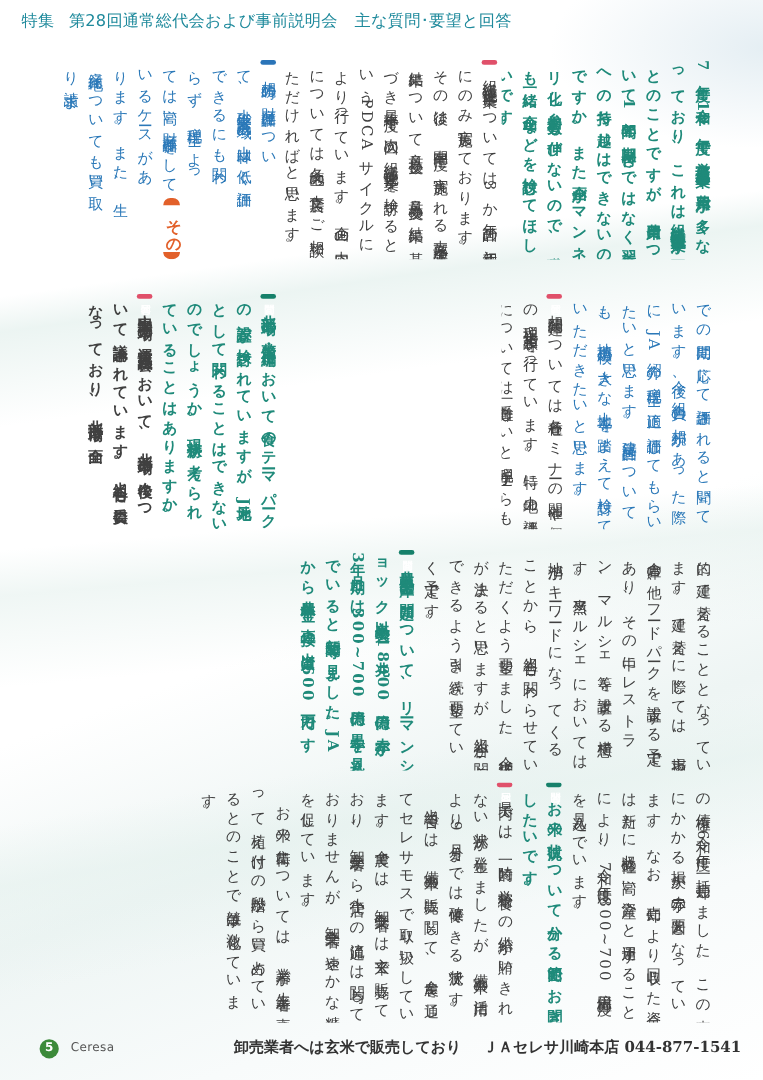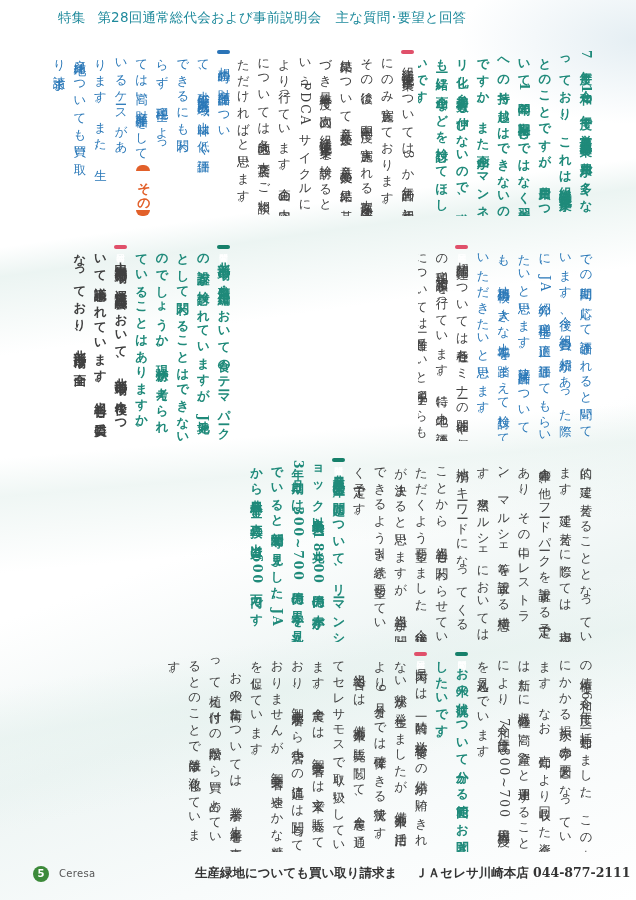--- a/index.html
+++ b/index.html
@@ -13,21 +13,21 @@
     position:absolute; inset:0; pointer-events:none;
     background:
       radial-gradient(ellipse 260px 120px at 640px 40px, rgba(222,234,240,0.8), rgba(255,255,255,0) 70%),
       linear-gradient(172deg, rgba(255,255,255,0) 25%, rgba(220,236,232,0.55) 28%, rgba(255,255,255,0) 36%),
       linear-gradient(175deg, rgba(255,255,255,0) 48%, rgba(224,238,234,0.5) 52%, rgba(255,255,255,0) 60%),
       linear-gradient(170deg, rgba(255,255,255,0) 68%, rgba(226,240,236,0.5) 73%, rgba(255,255,255,0) 82%);
   }
   .header {
     position:absolute; left:18px; top:9px; height:20px;
     font-family:"DejaVu Sans","Liberation Sans",sans-serif;
-    font-size:13.5px; color:#1f8a9c; letter-spacing:0.2px; white-space:nowrap;margin-left:40px;
+    font-size:13.5px; color:#1f8a9c; letter-spacing:0.2px; white-space:nowrap;
   }
   .header .sep { display:inline-block; width:12px; }
   .header .sep2 { display:inline-block; width:14px; }
 
   .tier {
     position:absolute; left:36px; width:560px;
     display:flex; flex-direction:row-reverse; justify-content:flex-start;
   }
   .col {
     writing-mode: vertical-rl;
@@ -130,15 +130,15 @@
     <span class="indent"></span><span>当組合では、備蓄米の販売に関して、全農を通じてセレサモスで取り扱いしています。全農では、卸売業者へは玄米で販売しており、卸売業者から小売店への流通には関与しておりませんが、卸売業者へ速やかな精米出荷を促しています。</span><br>
     <span class="indent"></span><span>お米の集荷については、業者が生産者を直接回って植え付けの段階から買い占めているとのことで競争は激化しています。</span>
   </div>
 </div>
 
 <div class="footer">
   <div class="pagenum">5</div>
   <span class="mag">Ceresa</span>
   <span class="issue">No.335</span>
   <div class="contact">
-    <span>生産緑地についても買い取り請求ま</span><span class="gap"></span><span>ＪＡセレサ川崎本店</span> <span>044-877-2111</span>
+    <span>卸売業者へは玄米で販売しており</span><span class="gap"></span><span>ＪＡセレサ川崎本店</span> <span>044-877-1541</span>
   </div>
 </div>
 
 </body></html>

